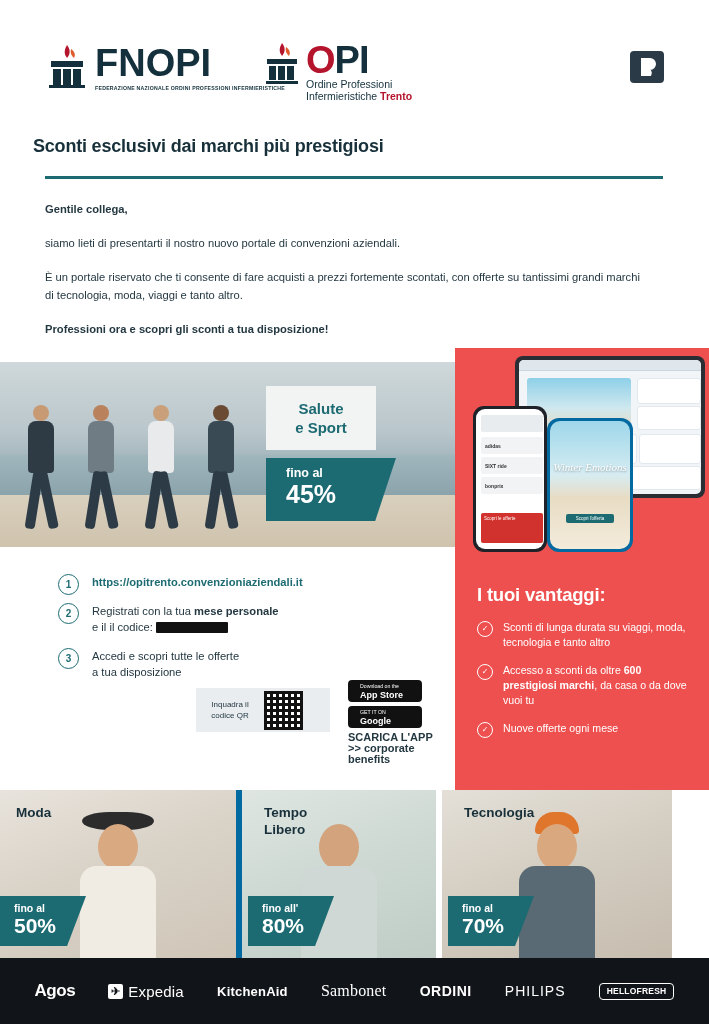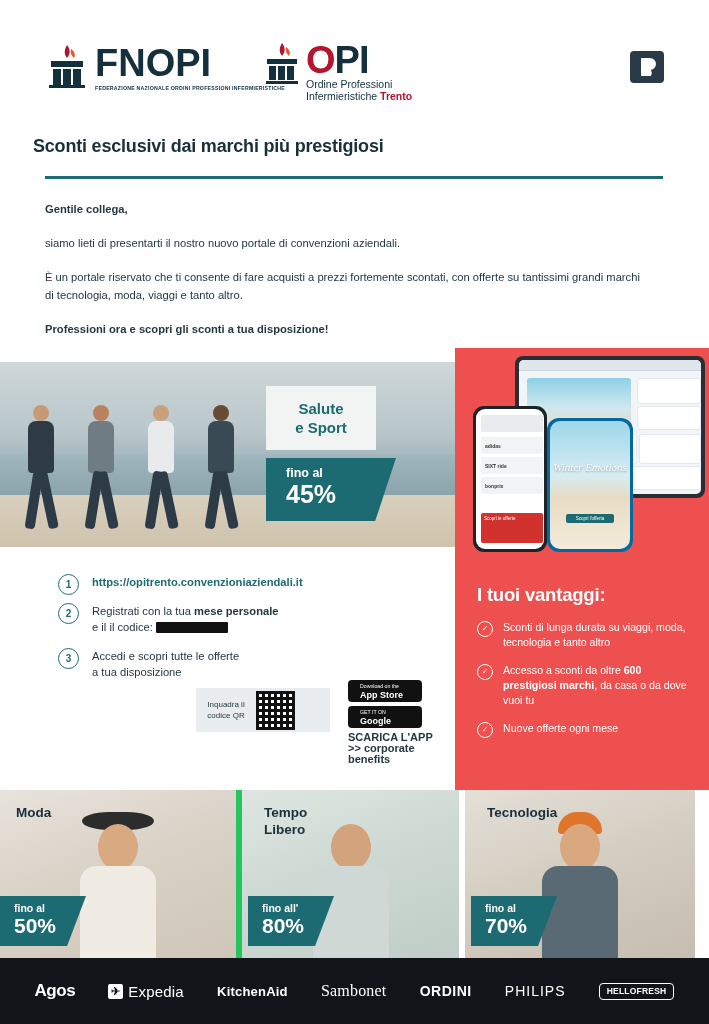--- a/index.html
+++ b/index.html
@@ -373,21 +373,21 @@
     width: 134px; height: 44px;
     background: #e9edf0;
     display: flex;
     align-items: center;
   }
   .qr-label {
     font-size: 8px;
     color: #243842;
     line-height: 11px;
     text-align: center;
-    width: 60px;
+    width: 68px;
   }
   .qr-code {
     width: 39px; height: 39px;
     background:
       repeating-linear-gradient(0deg,#111 0 3px,transparent 3px 6px),
       repeating-linear-gradient(90deg,#111 0 3px,#fff 3px 6px);
     background-color: #fff;
   }
   .stores {
     position: absolute;
@@ -453,21 +453,21 @@
     left: 0; top: 790px;
     width: 709px; height: 168px;
     display: flex;
   }
   .cat {
     position: relative;
     height: 168px;
     overflow: hidden;
   }
   .cat.moda { width: 236px; }
-  .cat.tempo { width: 223px; border-left: 6px solid #22c55e; box-sizing: border-box; }
+  .cat.tempo { width: 200px; border-left: 6px solid #0369a1; box-sizing: border-box; }
   .cat.tech { width: 236px; border-left: 6px solid #fff; box-sizing: border-box; }
   .cat-img { position: absolute; inset: 0; }
   .moda .cat-img { background: linear-gradient(160deg,#e8e3dc 0%,#d9d2c7 45%,#cfc6b8 100%); }
   .tempo .cat-img { background: linear-gradient(160deg,#dfe6e2 0%,#cdd8d2 50%,#bfcdc6 100%); }
   .tech .cat-img { background: linear-gradient(160deg,#e4e0d8 0%,#d3ccc0 50%,#c6bdaf 100%); }
   .person {
     position: absolute;
     bottom: 0;
     left: 50%;
     transform: translateX(-50%);

